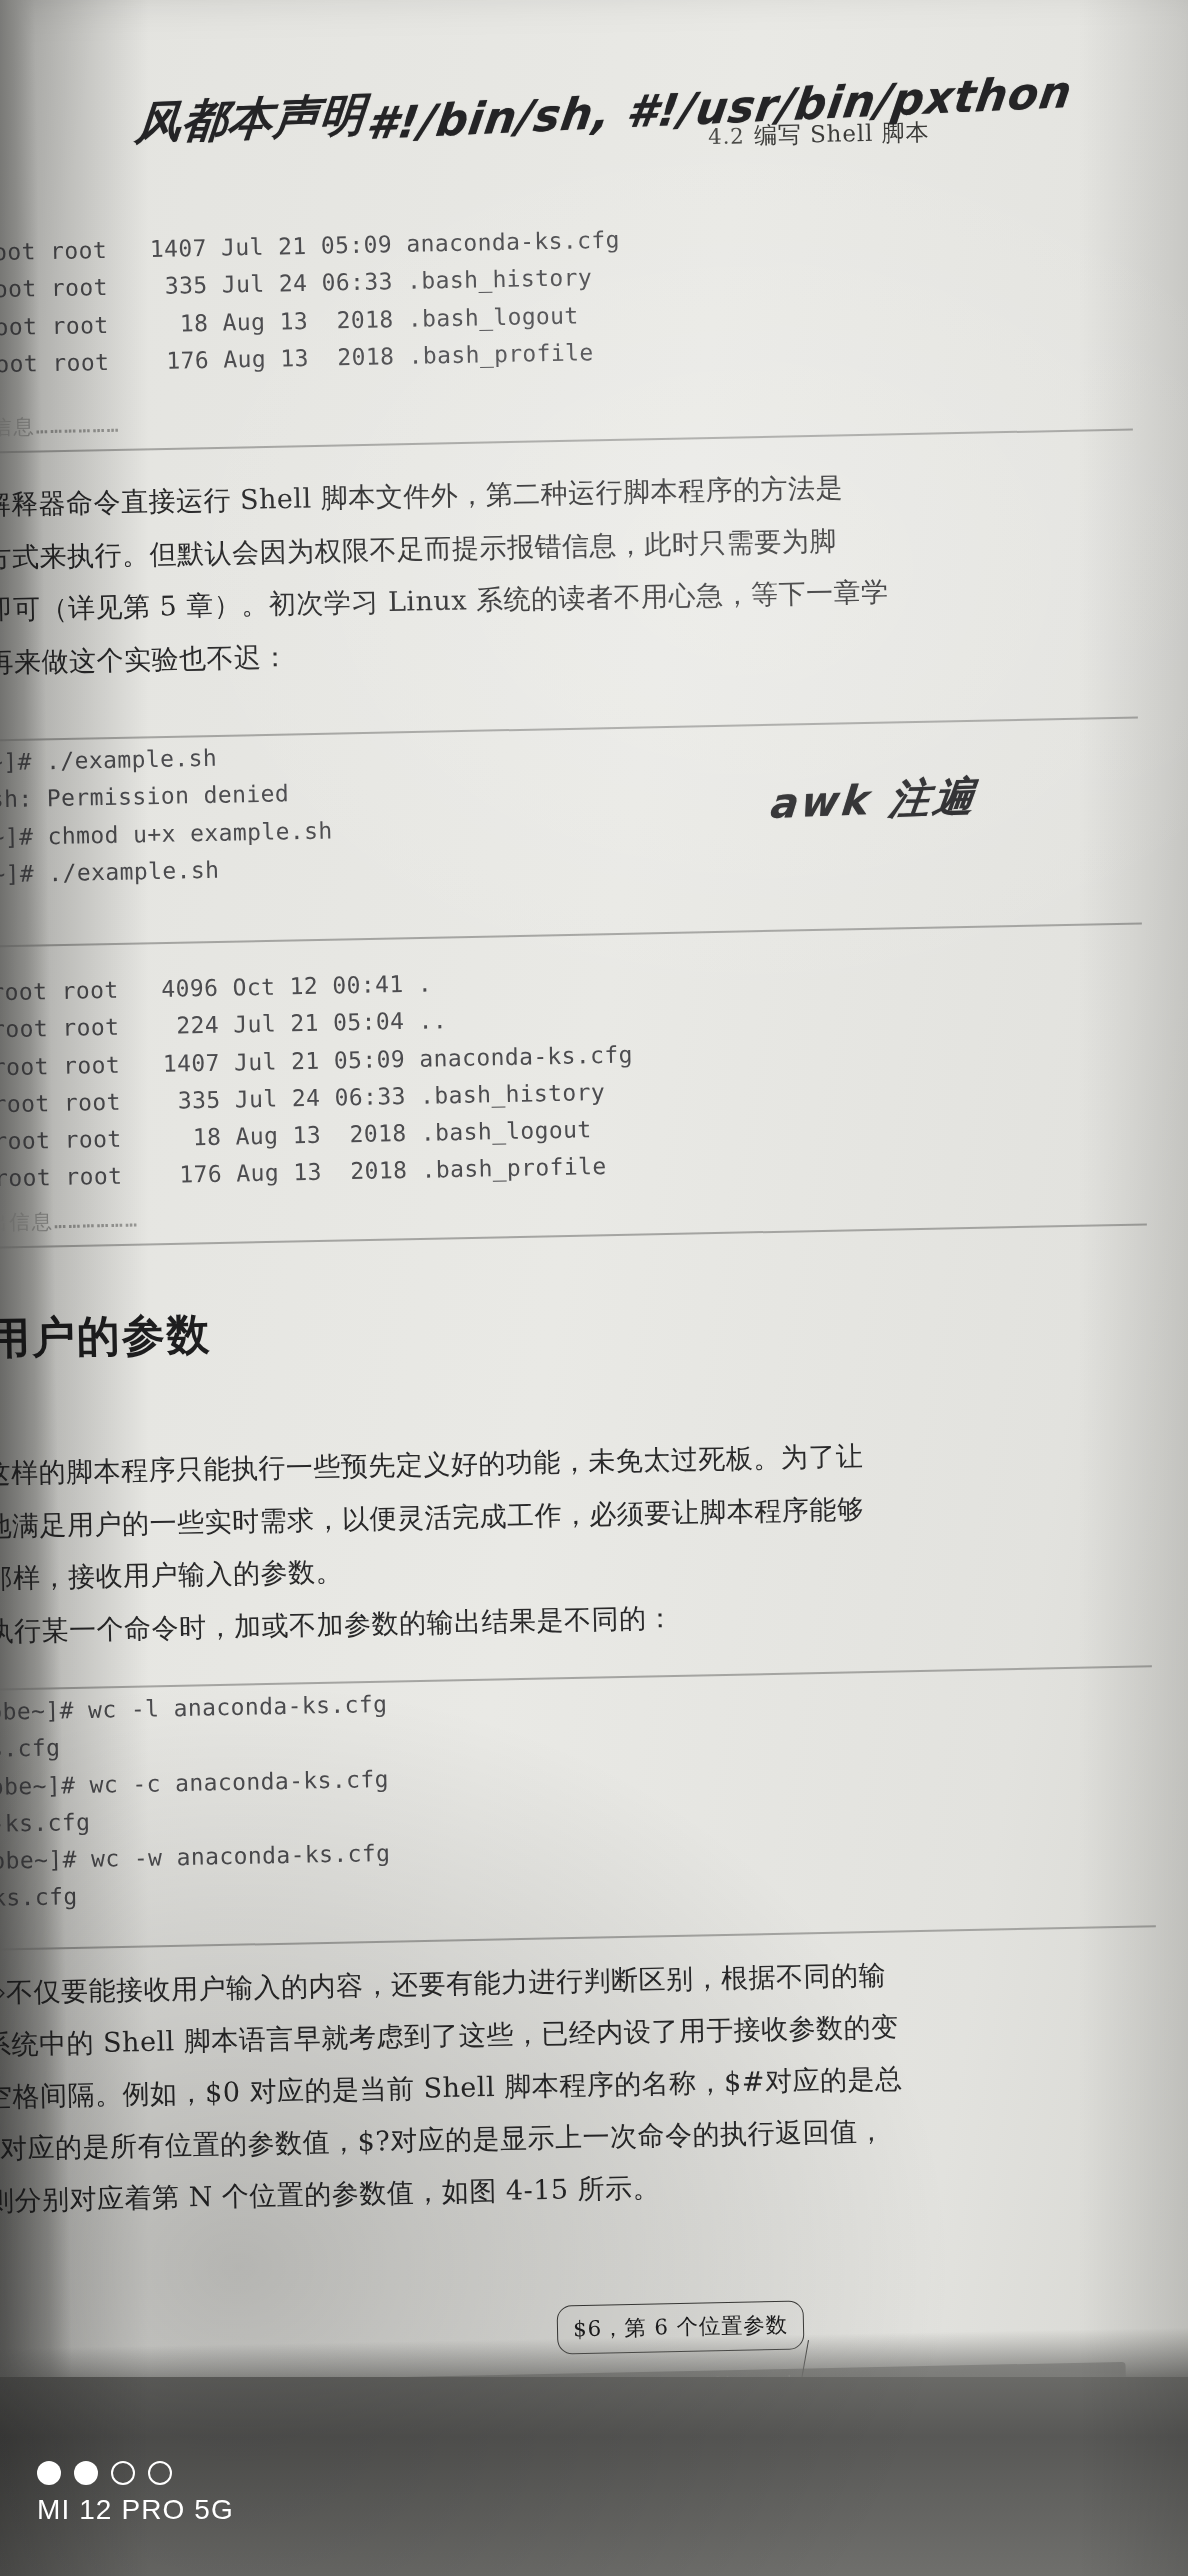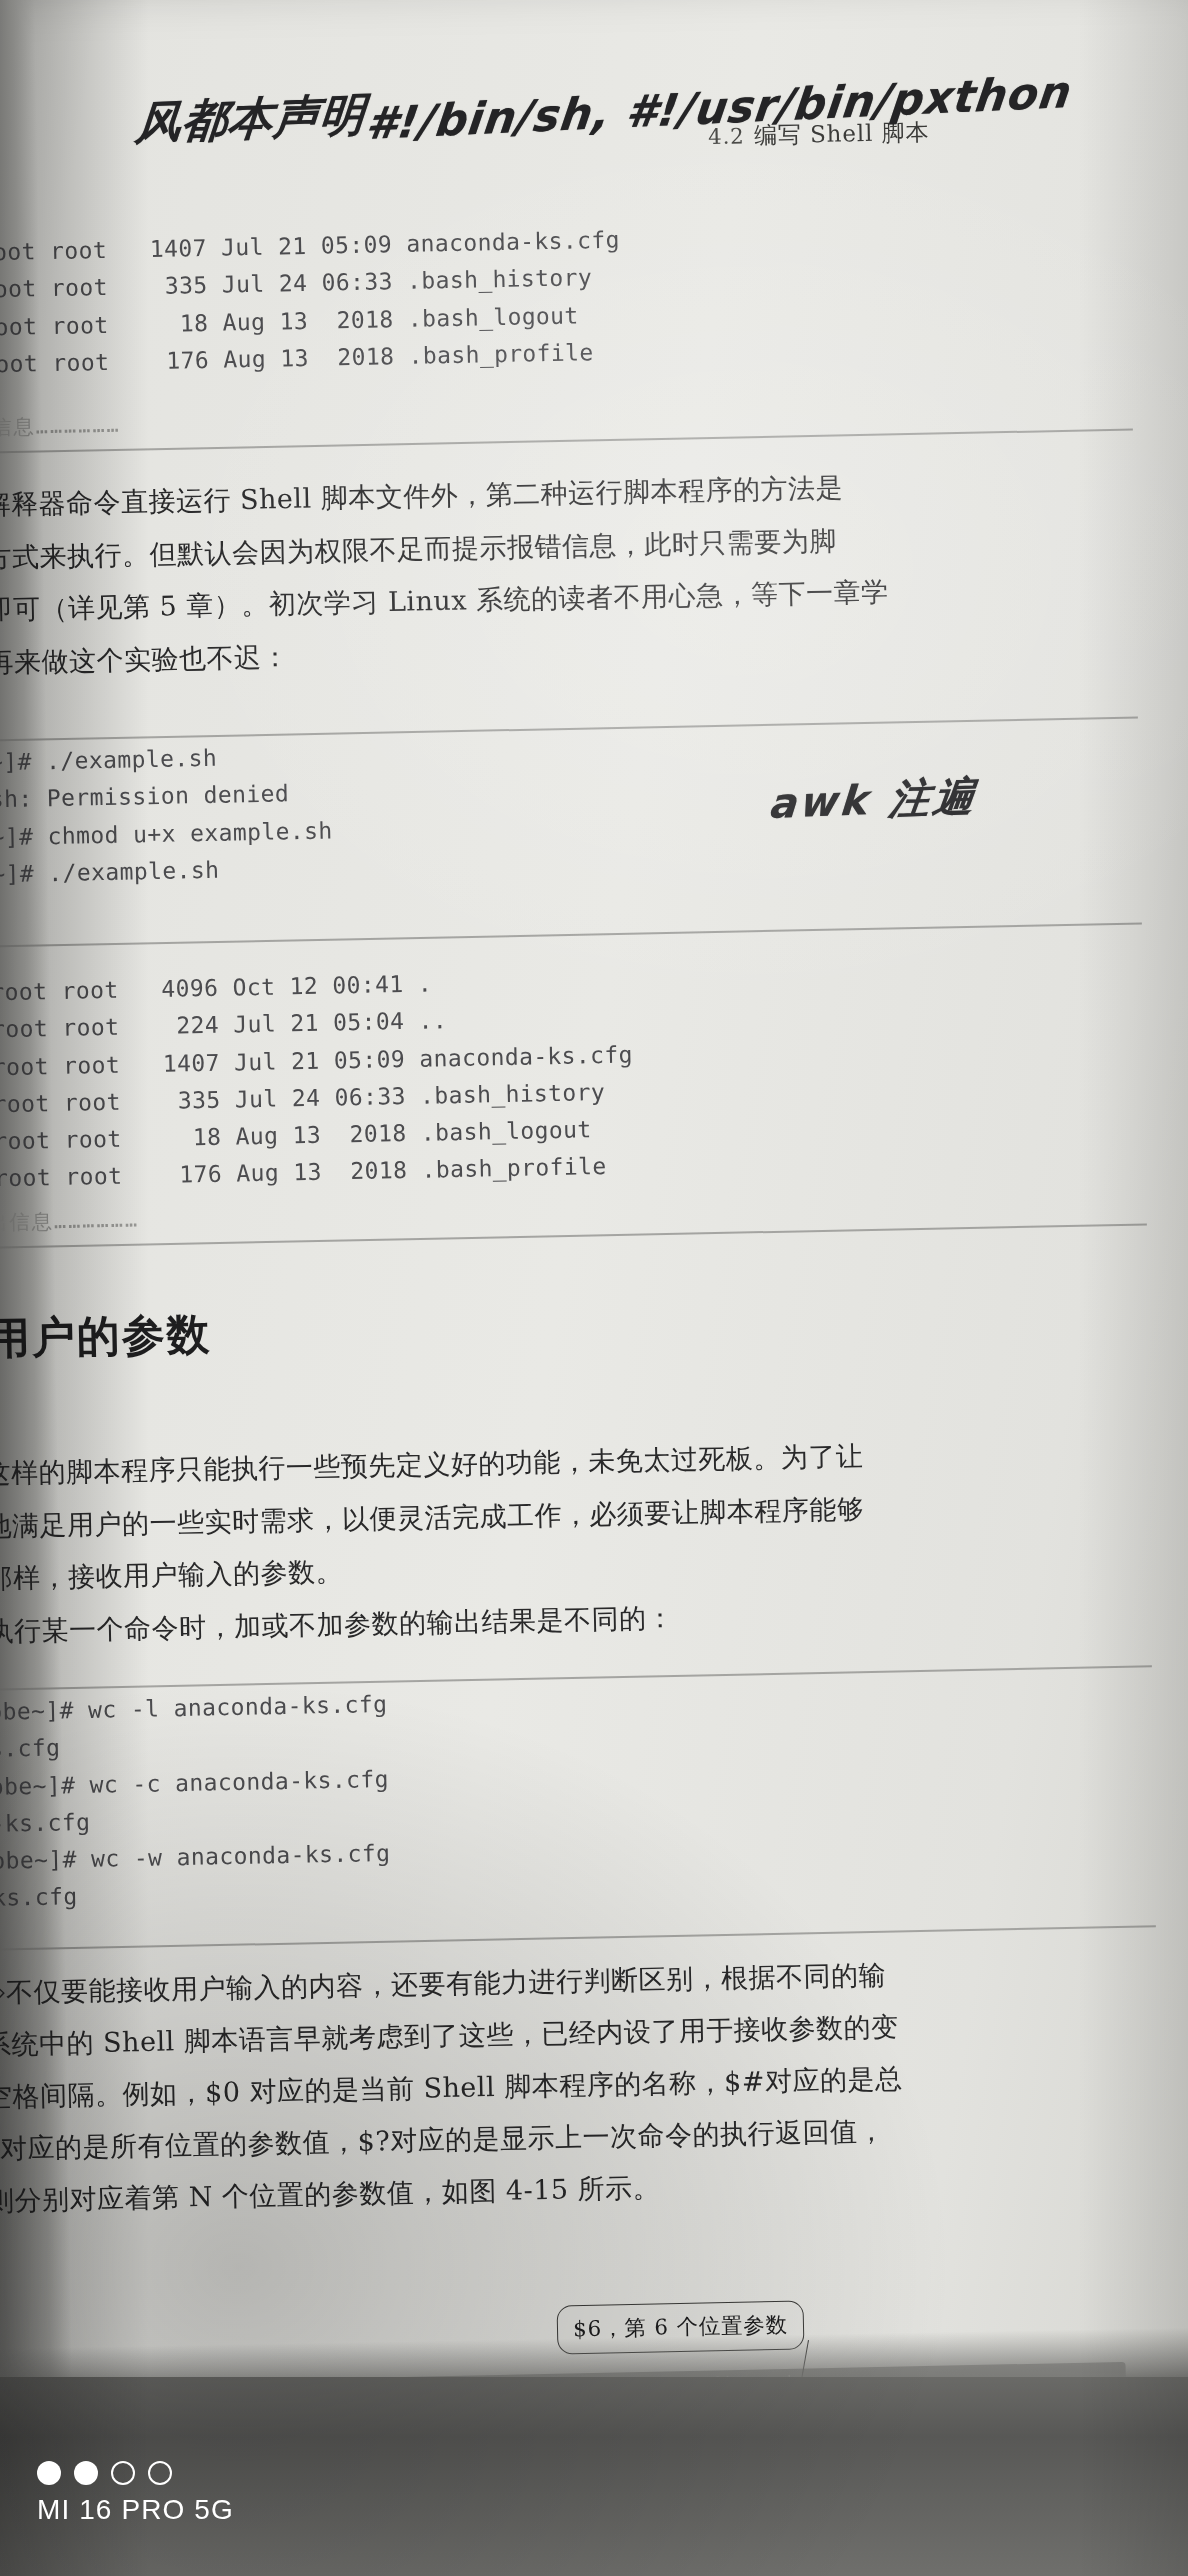--- a/index.html
+++ b/index.html
@@ -202,17 +202,17 @@
   <div id="deskband"></div>
   <div id="glare"></div>
 
   <div id="wm">
     <div id="wmdots">
       <span class="dot fill"></span>
       <span class="dot fill"></span>
       <span class="dot empty"></span>
       <span class="dot empty"></span>
     </div>
-    <div id="wmtext">MI 16 PRO 5G</div>
+    <div id="wmtext">MI 12 PRO 5G</div>
   </div>
 
 </div>
 
 
 </body></html>

